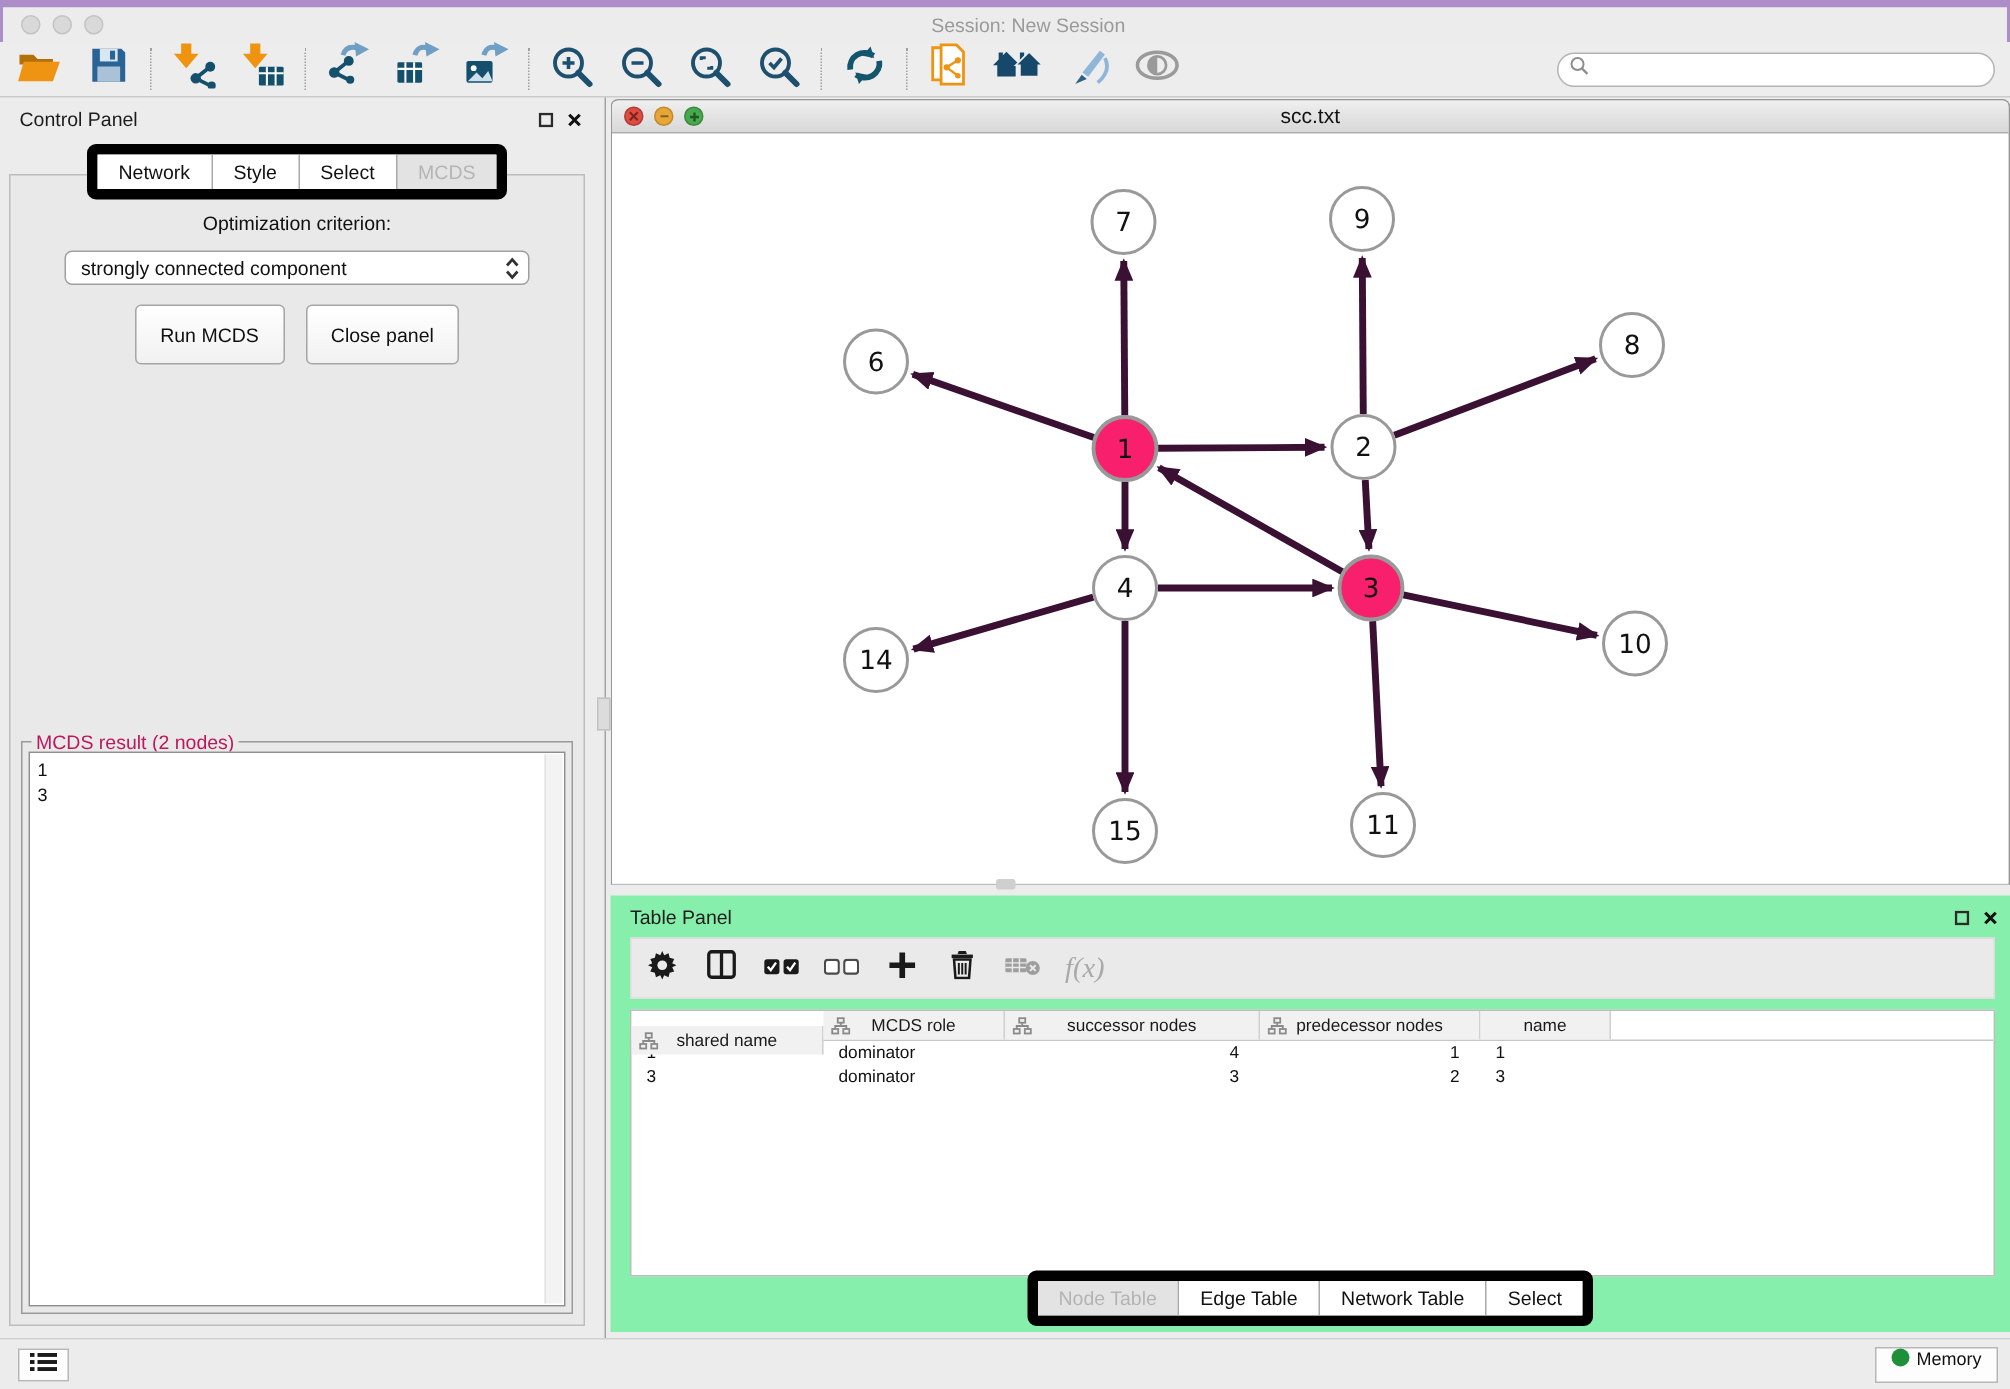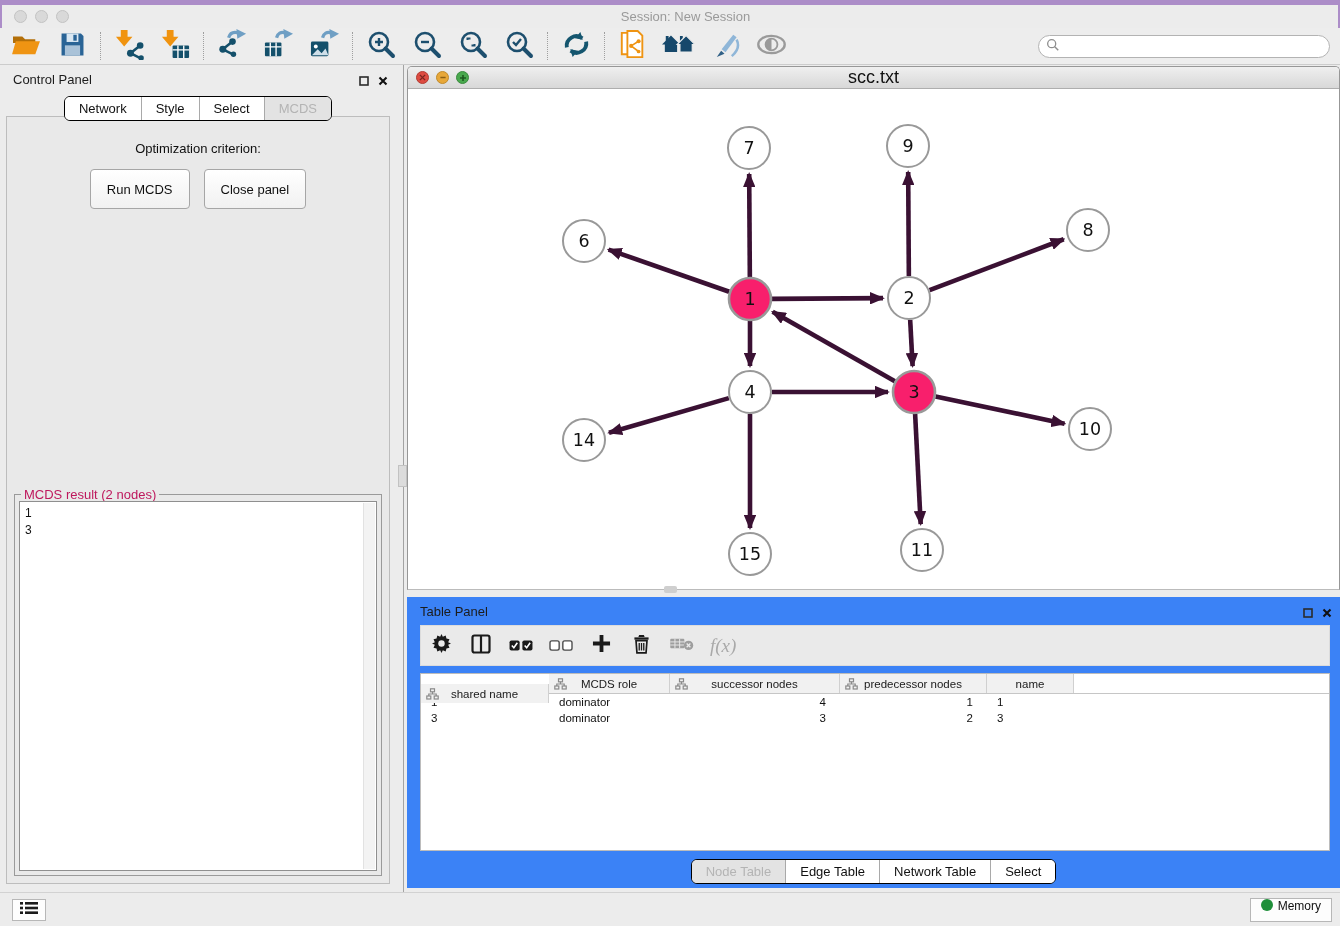--- a/index.html
+++ b/index.html
@@ -20,21 +20,21 @@
   .tbtn { display:flex; align-items:center; justify-content:center; width:32px; height:32px; cursor:default; }
   .search-wrap { position:absolute; right:10px; top:7px; width:292px; height:23px; border:1px solid #b3b3b3; border-radius:12px; background:#fff; display:flex; align-items:center; padding-left:7px; }
   .search-wrap input { border:none; outline:none; flex:1; font-size:12px; background:transparent; height:18px; }
 
   
   .control-panel { position:absolute; top:65px; left:0; width:396px; bottom:34px; }
   .panel-head { height:26px; position:relative; }
   .panel-title { position:absolute; left:13px; top:7px; font-size:13px; color:#1c1c1c; }
   .panel-icons { position:absolute; right:8px; top:7px; display:flex; gap:9px; align-items:center; }
   .cp-tabs { position:absolute; top:31px; left:0; right:0; display:flex; justify-content:center; z-index:3; }
-  .seg-group { display:flex; border:1px solid #000000; border-radius:6px; overflow:hidden; background:#fff; }
+  .seg-group { display:flex; border:7px solid #000000; border-radius:6px; overflow:hidden; background:#fff; }
   .seg { padding:4px 14px; font-size:13px; color:#111; background:#fff; border-left:1px solid #a9a9a9; white-space:nowrap; }
   .seg:first-child { border-left:none; }
   .seg.active { background:#e3e3e3; color:#b4b4b4; }
   .cp-box { position:absolute; top:51px; left:6px; right:6px; bottom:8px; border:1px solid #bdbdbd; background:#e9e9e9; }
   .opt-label { text-align:center; margin-top:24px; font-size:13px; color:#101010; }
   .dropdown { margin:11px auto 0; width:310px; height:23px; background:#fff; border:1px solid #9f9f9f; border-radius:5px; position:relative; font-size:13px; color:#101010; line-height:21px; padding-left:10px; }
   .dd-stepper { position:absolute; right:5px; top:3px; }
   .btn-row { display:flex; justify-content:center; gap:14px; margin-top:13px; }
   .btn { height:40px; padding:0 16px; font-size:13px; color:#101010; background:linear-gradient(#ffffff,#f1f1f1); border:1px solid #a6a6a6; border-radius:4px; line-height:21px; }
   .result-field { position:absolute; left:7px; right:7px; top:377px; bottom:7px; border:1px solid #9a9a9a; background:#e9e9e9; }
@@ -43,32 +43,32 @@
   .result-text { font-size:12px; color:#101010; padding:3px 5px; line-height:17px; white-space:pre; }
   .result-scroll { position:absolute; top:1px; bottom:1px; right:1px; width:12px; background:#f3f3f3; border-left:1px solid #e2e2e2; }
 
   .v-splitter { position:absolute; top:65px; left:396px; width:11px; bottom:34px; }
   .v-splitter .line { position:absolute; left:7px; top:0; bottom:0; width:1px; background:#a3a3a3; }
   .v-splitter .grip { position:absolute; left:2px; top:400px; width:9px; height:22px; background:#dcdcdc; border:1px solid #c2c2c2; }
 
   
   .net-window { position:absolute; left:407px; top:66px; right:0; height:524px; border:1px solid #979797; border-bottom:1px solid #bbb; border-radius:5px 5px 0 0; background:#fff; overflow:hidden; }
   .net-titlebar { height:22px; background:linear-gradient(#efefef,#d8d8d8); border-bottom:1px solid #aeaeae; position:relative; }
-  .net-title { text-align:center; font-size:18px; color:#111; line-height:21px; }
+  .net-title { text-align:center; font-size:14px; color:#111; line-height:21px; }
   .net-lights { position:absolute; left:8px; top:4px; display:flex; gap:7px; }
   .nlight { width:13px; height:13px; border-radius:50%; display:flex; align-items:center; justify-content:center; }
   .nlight svg { display:block; }
   .nl-red { background:#dd4b41; border:1px solid #b23c33; }
   .nl-yellow { background:#e7a738; border:1px solid #c08a2b; }
   .nl-green { background:#49a94e; border:1px solid #3a8a3e; }
   .net-canvas { position:absolute; top:23px; left:0; right:0; bottom:0; background:#fff; }
   .h-grip { position:absolute; left:50%; top:586px; width:13px; height:7px; margin-left:-6px; background:#cfcfcf; border-radius:2px; z-index:5; }
 
   
-  .table-panel { position:absolute; left:407px; top:597px; right:0; height:291px; background:#3b82f6; }
+  .table-panel { position:absolute; left:407px; top:597px; right:0; height:291px; background:#86efac; }
   .tp-toolbar { position:absolute; top:28px; left:13px; right:10px; height:41px; background:#eaeaea; border:1px solid #dcdcdc; display:flex; align-items:center; padding-left:8px; gap:16px; }
   .tp-btn { display:flex; align-items:center; justify-content:center; min-width:24px; height:26px; }
   .fx-label { font-family:"Liberation Serif", serif; font-style:italic; font-size:19px; color:#a9a9a9; }
   .tp-table { position:absolute; top:76px; left:13px; right:10px; height:178px; background:#fff; border:1px solid #bcbcbc; overflow:hidden; }
   .th-row { display:flex; height:20px; border-bottom:1px solid #c6c6c6; background:#fff; }
   .th-cell { position:relative; height:100%; background:#f1f1f1; border-right:1px solid #d0d0d0; font-size:11.5px; color:#1a1a1a; display:flex; align-items:center; justify-content:center; }
   .th-cell .h-icon { position:absolute; left:5px; top:4px; }
   .tb-row { display:flex; height:16px; font-size:11.5px; color:#101010; }
   .tb-cell { height:100%; line-height:16px; overflow:hidden; white-space:nowrap; }
   .tp-tabs { position:absolute; left:0; right:0; bottom:4px; display:flex; justify-content:center; }
@@ -272,20 +272,27 @@
   <div class="cp-tabs">
     <div class="seg-group" id="cp-tab-group">
         <div class="seg">Network</div>
         <div class="seg">Style</div>
         <div class="seg">Select</div>
         <div class="seg active">MCDS</div>
       </div>
   </div>
   <div class="cp-box">
     <div class="opt-label">Optimization criterion:</div>
+    <div class="dropdown">
+      <span>strongly connected component</span>
+      <span class="dd-stepper"><svg width="11" height="16" viewBox="0 0 11 16">
+            <path d="M2 6 L5.5 2 L9 6" fill="none" stroke="#333" stroke-width="1.8"></path>
+            <path d="M2 10 L5.5 14 L9 10" fill="none" stroke="#333" stroke-width="1.8"></path>
+          </svg></span>
+    </div>
     <div class="btn-row">
       <button class="btn">Run MCDS</button>
       <button class="btn">Close panel</button>
     </div>
     <div class="result-field">
       <span class="result-legend">MCDS result (2 nodes)</span>
       <div class="result-box">
         <div class="result-text" id="result-lines">1
 3</div>
         <div class="result-scroll"></div>

